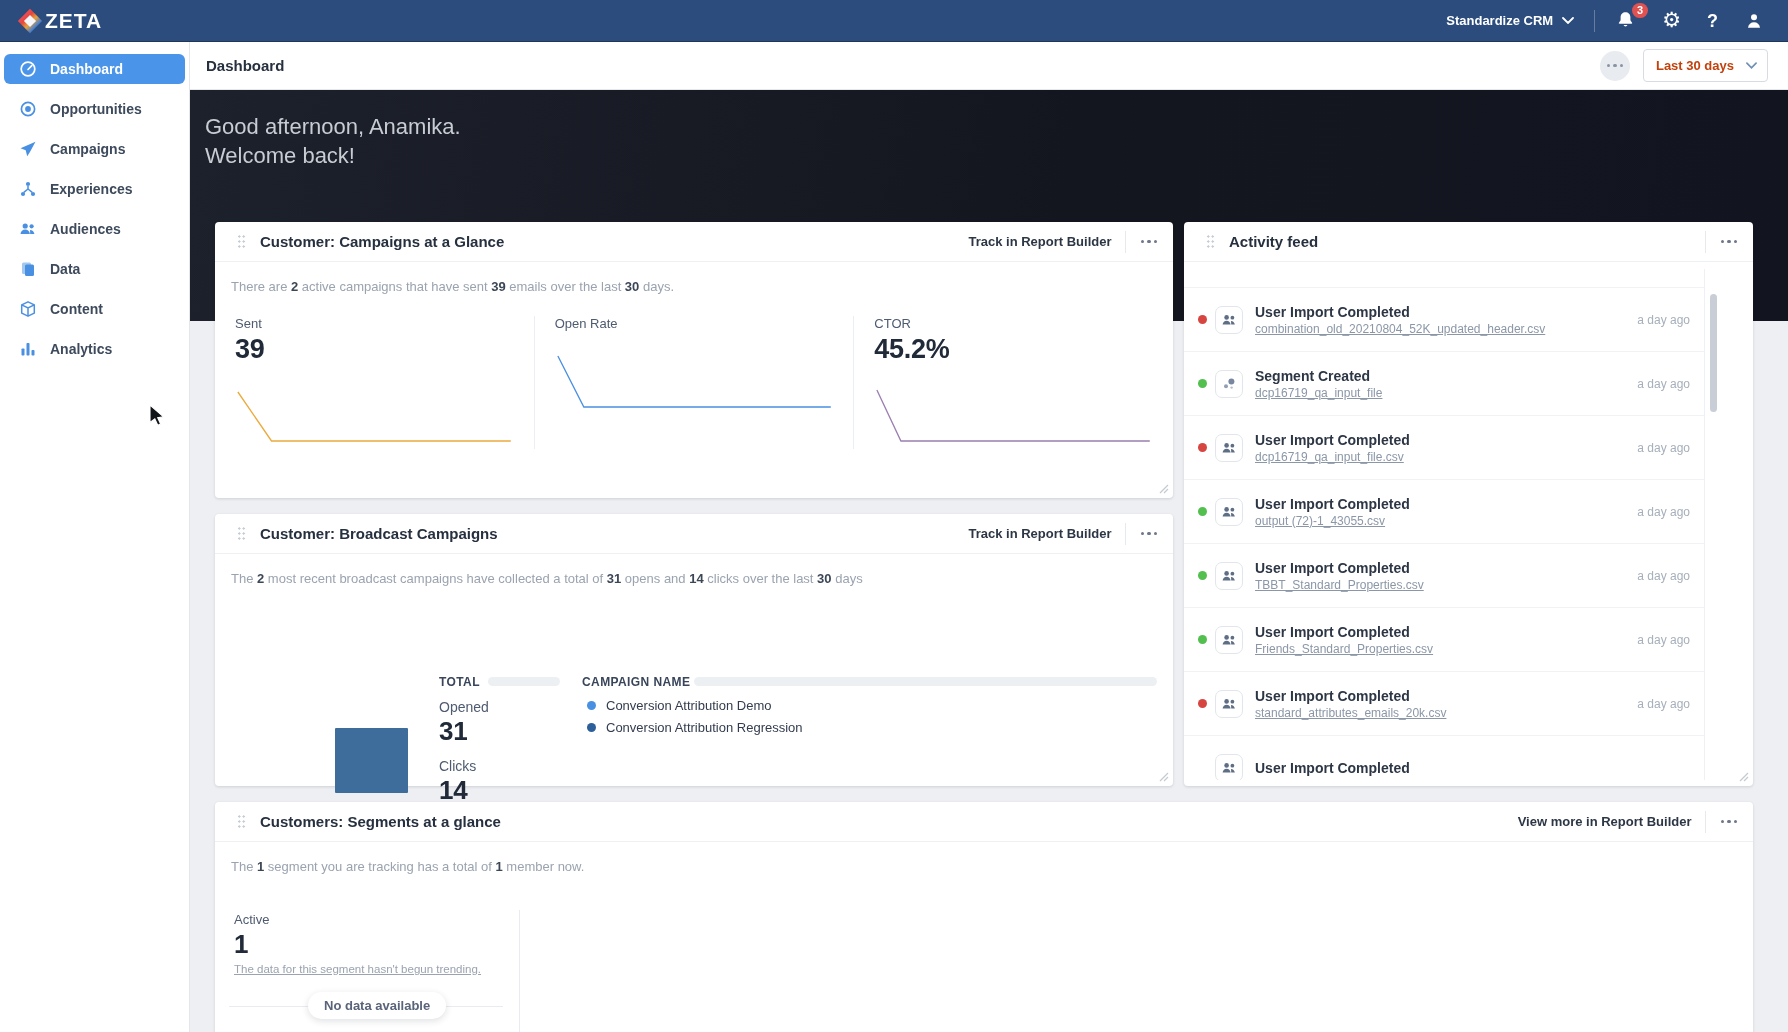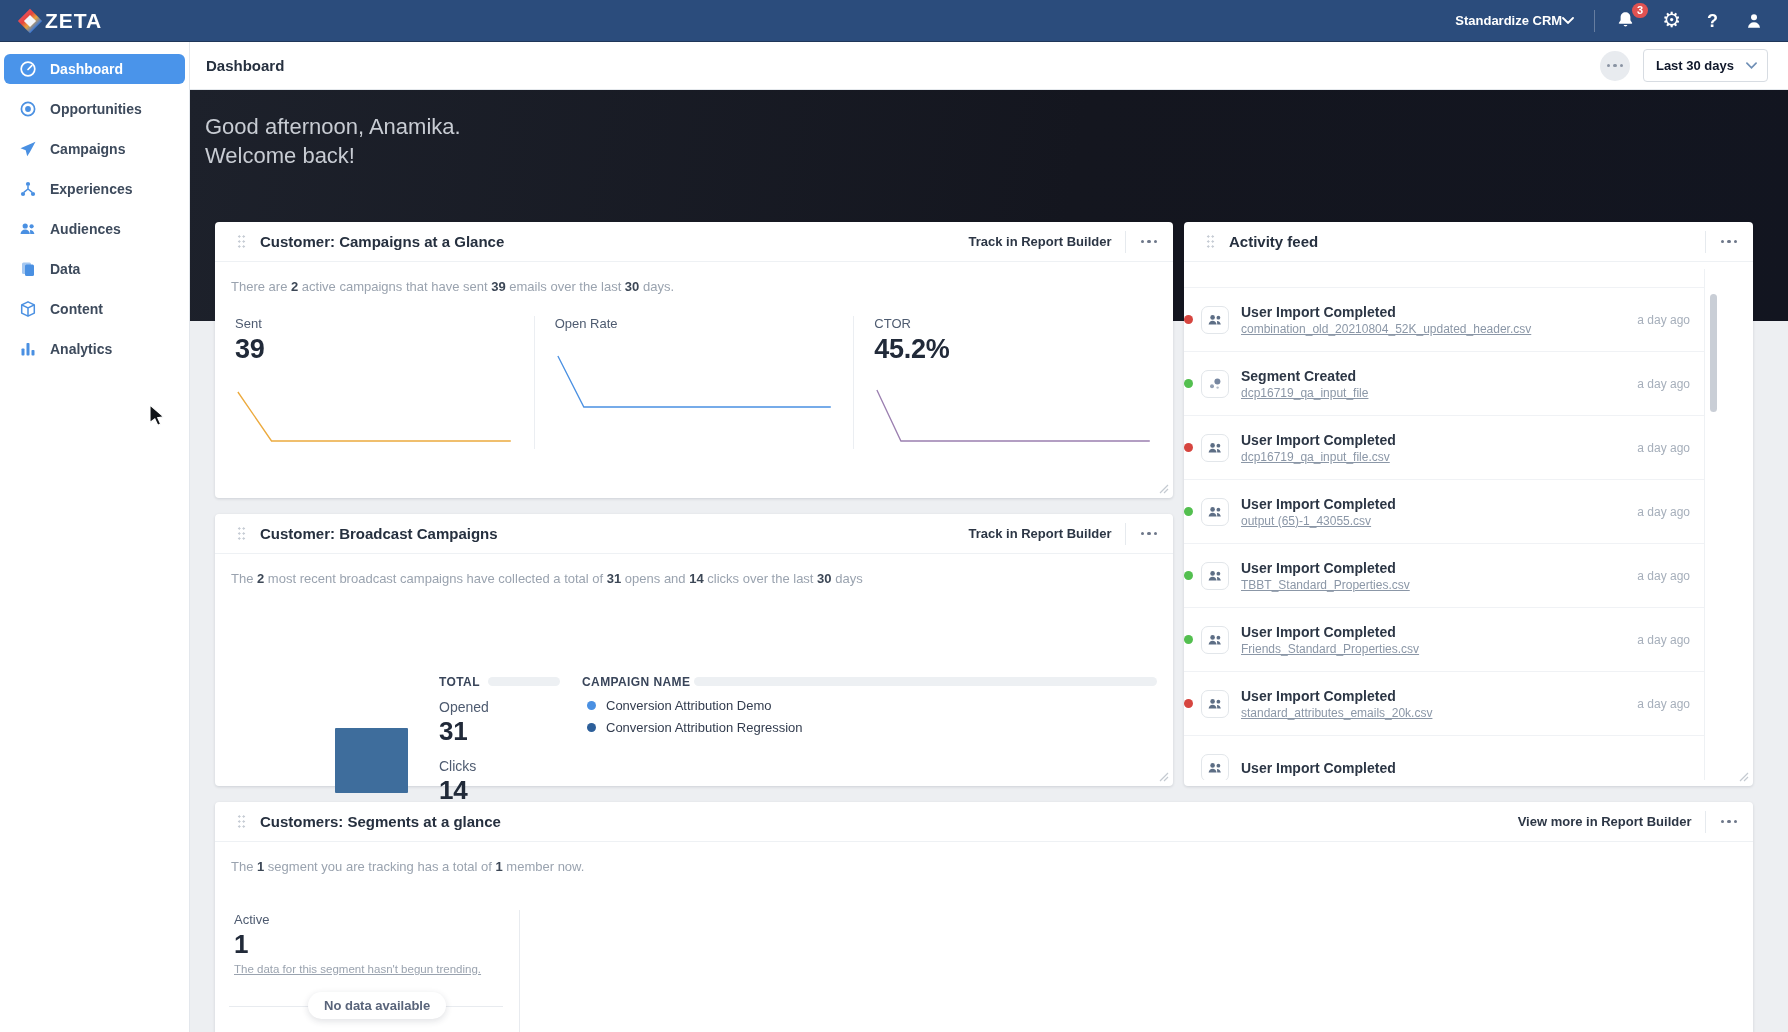--- a/index.html
+++ b/index.html
@@ -7,21 +7,21 @@
   .app{position:relative;width:1788px;height:1032px;overflow:hidden;background:#edeff2;
        font-family:"Liberation Sans",sans-serif;-webkit-font-smoothing:antialiased;}
 
   
   .navbar{position:absolute;top:0;left:0;width:100%;height:42px;background:#2b4c7c;
           border-bottom:1px solid rgba(0,0,0,.28);display:flex;align-items:center;
           padding:0 22px 0 16px;z-index:6;}
   .brand{display:flex;align-items:center;gap:1px;}
   .brand-text{color:#fff;font-size:21px;font-weight:700;letter-spacing:1px;}
   .nav-right{margin-left:auto;display:flex;align-items:center;}
-  .workspace{display:flex;align-items:center;color:#fff;font-size:13px;font-weight:700;cursor:pointer;}
+  .workspace{display:flex;align-items:center;gap:9px;color:#fff;font-size:13px;font-weight:700;cursor:pointer;}
   .nav-divider{width:1px;height:22px;background:rgba(255,255,255,.28);margin:0 20px;}
   .nav-icon{position:relative;margin-right:26px;cursor:pointer;display:flex;align-items:center;}
   .nav-icon:last-child{margin-right:2px;}
   .badge{position:absolute;top:-7px;right:-12px;background:#e05252;color:#fff;font-size:11px;
          font-weight:700;border-radius:8px;padding:1px 5px;line-height:13px;}
   .gear-glyph{font-family:"DejaVu Sans",sans-serif;font-size:21px;color:#fff;line-height:1;}
   .help-glyph{font-size:18px;font-weight:700;color:#fff;line-height:1;}
 
   
   .sidebar{position:absolute;top:42px;left:0;width:190px;bottom:0;background:#fff;
@@ -38,21 +38,21 @@
                padding:0 20px 0 16px;z-index:4;}
   .page-title{font-size:15px;font-weight:700;color:#26303f;}
   .ph-right{margin-left:auto;display:flex;align-items:center;gap:13px;}
   .circle-btn{width:30px;height:30px;border-radius:50%;background:#e8ebef;display:flex;
               align-items:center;justify-content:center;cursor:pointer;}
   .menu-dots{display:flex;gap:3px;align-items:center;}
   .menu-dots i{width:3.5px;height:3.5px;border-radius:50%;background:#6d7789;display:block;}
   .circle-btn .menu-dots i{background:#8a94a3;}
   .dropdown{height:33px;min-width:117px;border:1px solid #d7dce2;border-radius:4px;background:#fff;
             display:flex;align-items:center;padding:0 10px 0 12px;font-size:13px;font-weight:600;
-            color:#0f172a;cursor:pointer;gap:12px;}
+            color:#c2410c;cursor:pointer;gap:12px;}
   .dropdown svg{margin-left:auto;}
 
   
   .content{position:absolute;left:190px;top:90px;right:0;bottom:0;background:#edeff2;overflow:hidden;}
   .hero{position:absolute;top:0;left:0;right:0;height:231px;
         background:linear-gradient(100deg,#1d212b 0%,#14161f 55%,#121520 100%);}
   .greeting{position:absolute;left:15px;top:22px;font-size:22px;line-height:29px;color:#c8ccd3;}
 
   .card{position:absolute;background:#fff;border-radius:4px;box-shadow:0 1px 3px rgba(20,30,50,.14);}
   #card-campaigns{left:25px;top:132px;width:958px;height:276px;}
@@ -101,21 +101,21 @@
   .seg-line{position:absolute;left:14px;top:132px;width:274px;height:1px;background:#e8ebef;}
   .seg-pill{position:absolute;left:93px;top:118px;height:27px;padding:0 16px;background:#fff;
             border-radius:14px;box-shadow:0 2px 7px rgba(25,35,55,.14);display:flex;align-items:center;
             font-size:13px;font-weight:600;color:#59647a;}
   .seg-vdiv{position:absolute;left:304px;top:36px;width:1px;height:122px;background:#e8ebef;}
 
   
   .feed{position:absolute;top:47px;left:0;right:48px;bottom:6px;border-right:1px solid #eef1f4;
         padding-top:18px;overflow:hidden;}
   .feed-row{height:64px;border-top:1px solid #f0f2f5;position:relative;display:flex;
-            align-items:center;}
+            align-items:center;padding-left:14px;}
   .status-dot{width:9px;height:9px;border-radius:50%;flex:none;}
   .feed-icon{width:28px;height:28px;border:1px solid #e2e6ea;border-radius:7px;margin-left:8px;
              flex:none;display:flex;align-items:center;justify-content:center;background:#fff;}
   .feed-text{margin-left:12px;min-width:0;}
   .feed-title{font-size:14px;font-weight:700;color:#2c3645;white-space:nowrap;}
   .feed-link{font-size:12px;color:#8b97a7;text-decoration:underline;margin-top:2px;cursor:pointer;
              white-space:nowrap;}
   .feed-time{position:absolute;right:14px;top:50%;transform:translateY(-50%);
              font-size:12px;color:#a6afbb;white-space:nowrap;}
   .scroll-thumb{position:absolute;right:36px;top:72px;width:7px;height:118px;border-radius:4px;
@@ -460,21 +460,21 @@
     <span class="feed-icon">
               <svg width="16" height="16" viewBox="0 0 16 16" fill="#5d6e85">
                 <circle cx="5.6" cy="5.4" r="2.3"></circle>
                 <path d="M1.6 12.6c.3-2.4 1.9-3.8 4-3.8s3.7 1.4 4 3.8z"></path>
                 <circle cx="11.4" cy="5.7" r="1.9"></circle>
                 <path d="M10 8.9c2 .2 3.5 1.4 3.8 3.7h-3.6z"></path>
               </svg>
             </span>
     <span class="feed-text">
       <div class="feed-title">User Import Completed</div>
-      <div class="feed-link">output (65)-1_43055.csv</div>
+      <div class="feed-link">output (72)-1_43055.csv</div>
     </span>
     <span class="feed-time">a day ago</span>
   </div>
 
   <div class="feed-row">
     <span class="status-dot" style="background-color: rgb(83, 191, 79);"></span>
     <span class="feed-icon">
               <svg width="16" height="16" viewBox="0 0 16 16" fill="#5d6e85">
                 <circle cx="5.6" cy="5.4" r="2.3"></circle>
                 <path d="M1.6 12.6c.3-2.4 1.9-3.8 4-3.8s3.7 1.4 4 3.8z"></path>

